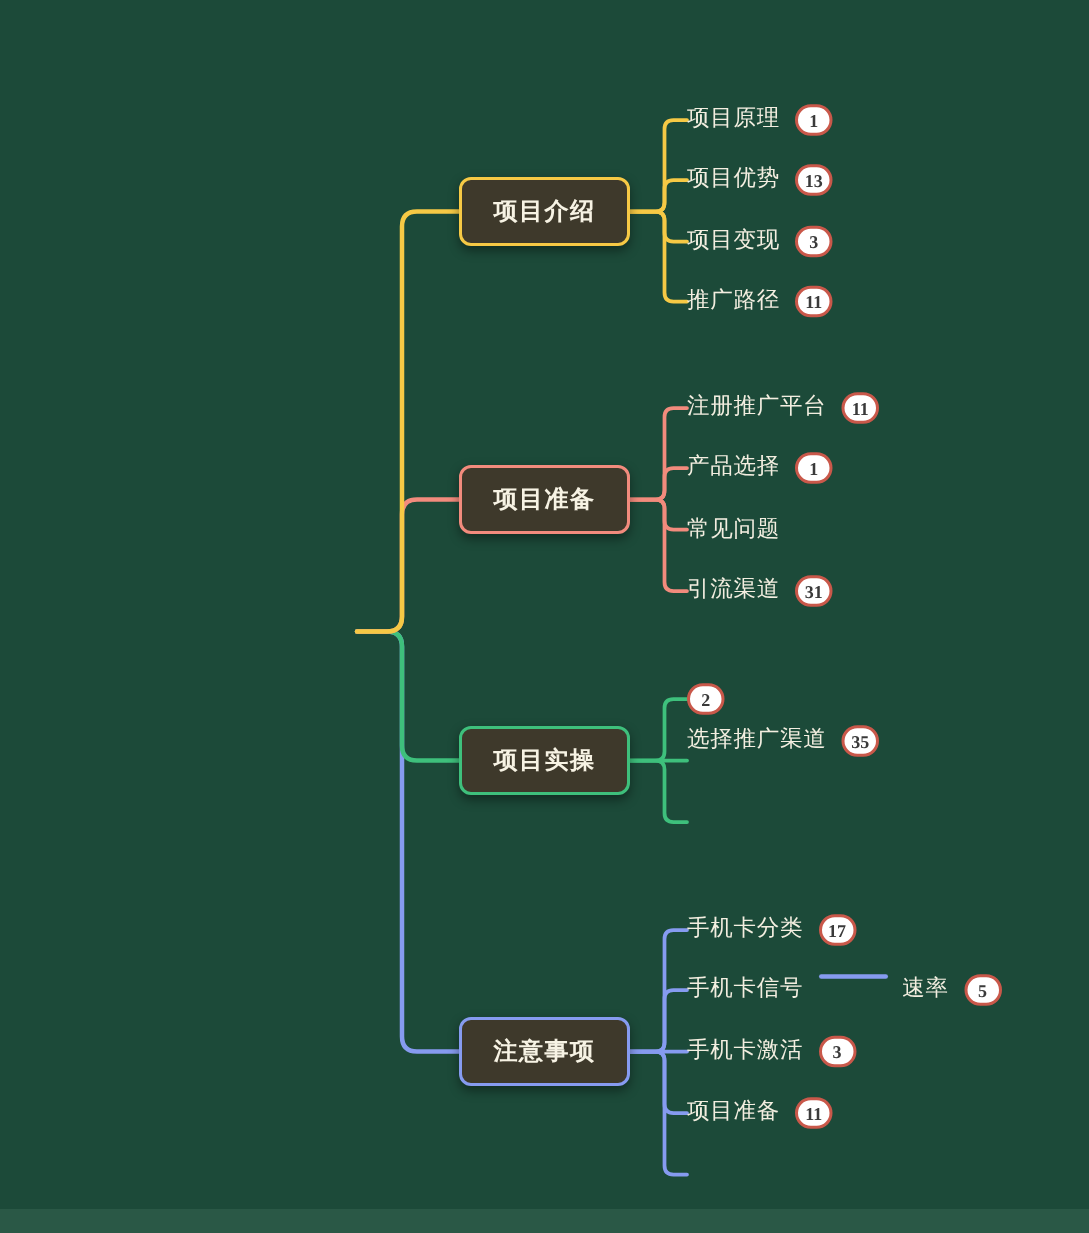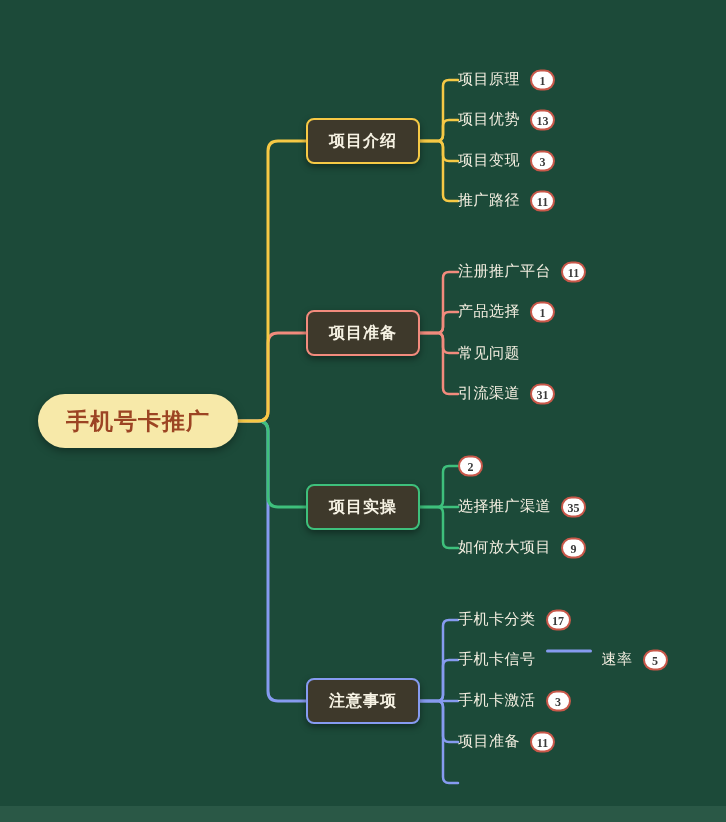--- a/index.html
+++ b/index.html
@@ -87,23 +87,20 @@
 
     <g fill="none" stroke-width="2.5" stroke-linecap="round" stroke="#869bf0">
       <path d="M420,701 L437,701 Q443,701 443,695 L443,626 Q443,620 449,620 L458,620"></path>
       <path d="M420,701 L437,701 Q443,701 443,695 L443,666 Q443,660 449,660 L458,660"></path>
       <path d="M420,701 L458,701"></path>
       <path d="M420,701 L437,701 Q443,701 443,707 L443,736 Q443,742 449,742 L458,742"></path>
       <path d="M420,701 L437,701 Q443,701 443,707 L443,777 Q443,783 449,783 L458,783"></path>
     </g>
   </svg>
 
-  <div class="node root-node">
-    <span>手机号卡推广</span>
-  </div>
 
   <div class="node branch-box bb0">
     <span>项目介绍</span>
   </div>
   <div class="node branch-box bb1">
     <span>项目准备</span>
   </div>
   <div class="node branch-box bb2">
     <span>项目实操</span>
   </div>
@@ -140,27 +137,23 @@
     <span class="leaf-label">常见问题</span>
   </div>
   <div class="leaf-row" style="top:394px">
     <span class="leaf-label">引流渠道</span>
     <span class="badge">31</span>
   </div>
 
   <div class="leaf-row" style="top:466px">
     <span class="badge">2</span>
   </div>
-  <div class="leaf-row" style="top:507px">
+  <div class="leaf-row" style="top:494px">
     <span class="leaf-label">选择推广渠道</span>
     <span class="badge">35</span>
-  </div>
-  <div class="leaf-row" style="top:548px">
-    <span class="leaf-label">如何放大项目</span>
-    <span class="badge">9</span>
   </div>
 
   <div class="leaf-row" style="top:620px">
     <span class="leaf-label">手机卡分类</span>
     <span class="badge">17</span>
   </div>
   <div class="leaf-row" style="top:660px">
     <span class="leaf-label">手机卡信号</span>
     <span class="sub-line"></span>
     <span class="leaf-label">速率</span>

